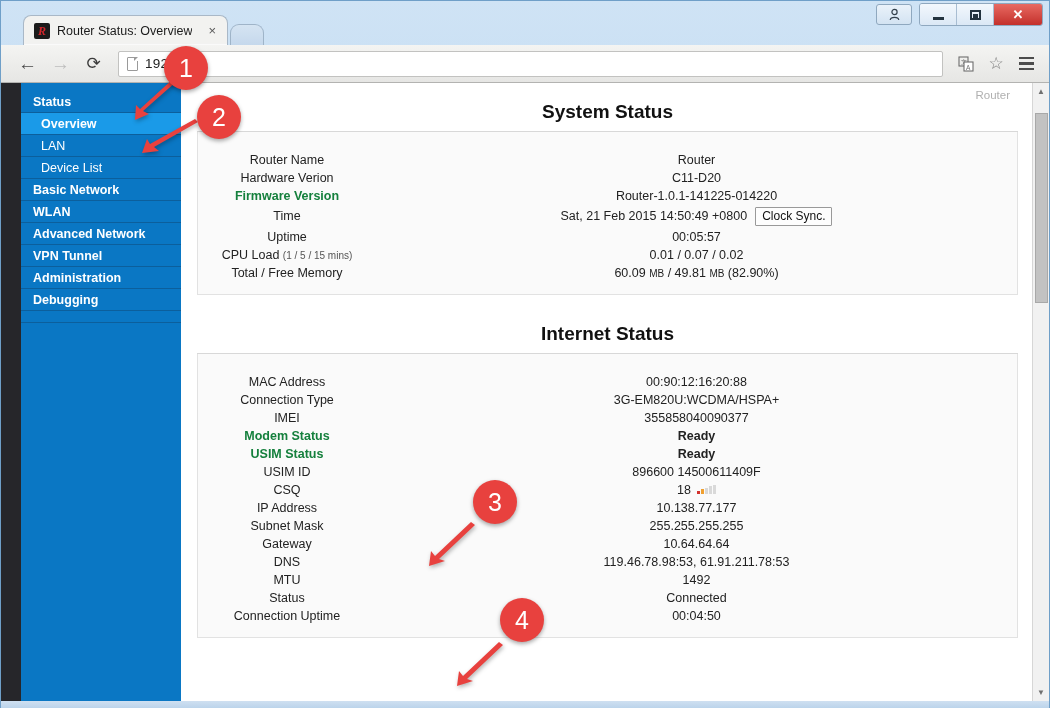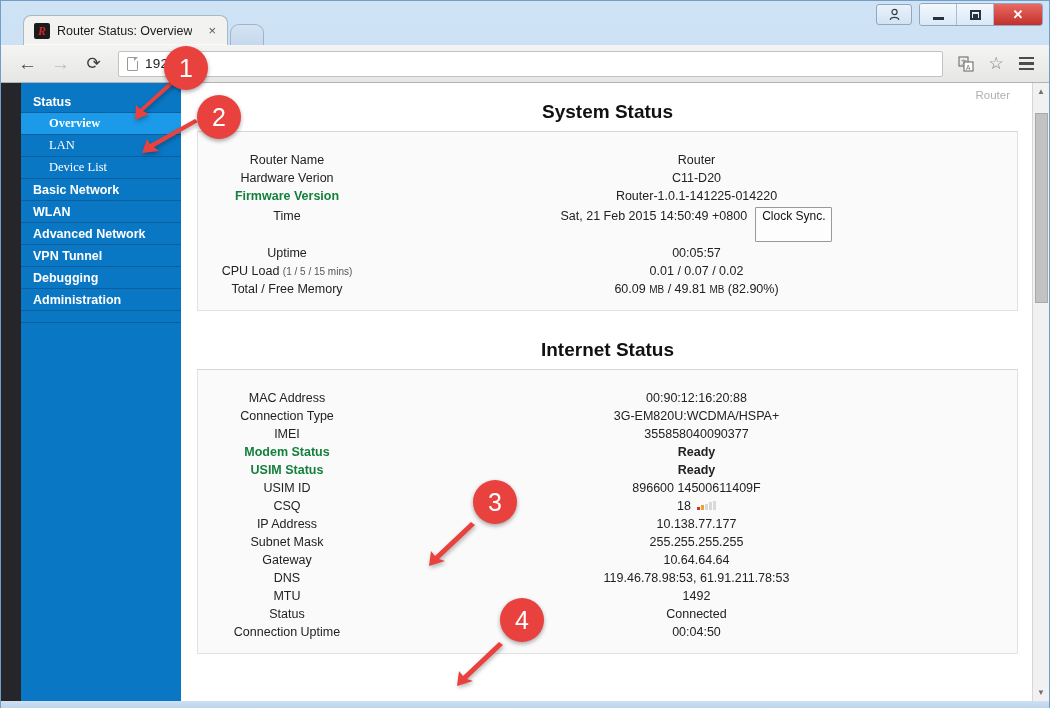--- a/index.html
+++ b/index.html
@@ -119,21 +119,21 @@
     overflow: hidden; position: relative;
   }
 
   
   .sidebar { width: 160px; flex: none; background: #0a77c4; padding-top: 8px; }
   .nav-item {
     height: 22px; display: flex; align-items: center;
     padding-left: 12px; color: #fff; font-size: 12.5px; font-weight: bold;
     background: #0a77c4; border-bottom: 1px solid #0c5f9c;
   }
-  .nav-item.sub { padding-left: 28px; font-weight: normal; font-family: Liberation Serif, serif; }
+  .nav-item.sub { padding-left: 20px; font-weight: normal; }
   .nav-item.active { background: #1a9ae8; font-weight: bold; }
   .nav-gap { height: 12px; background: #0a77c4; border-bottom: 1px solid #0c5f9c; }
   .nav-tail { height: 14px; background: #0a77c4; }
 
   
   .content { flex: 1; padding: 0 14px 0 16px; position: relative; overflow: hidden; text-align: center; }
   .router-tag {
     position: absolute; right: 22px; top: 6px;
     font-size: 11.5px; color: #b0b0b0;
   }
@@ -147,21 +147,21 @@
   }
   table.info { border-collapse: collapse; width: 100%; margin-top: 7px; }
   table.info td { font-size: 12.5px; color: #222; padding: 2px 0; vertical-align: baseline; }
   td.k { width: 178px; padding-left: 14px; color: #3a3a3a; }
   td.k.bold { font-weight: bold; color: #15803d; }
   td.v { color: #1a1a1a; }
   td.v.bold { font-weight: bold; }
   .sub-note { font-size: 10px; color: #555; }
   .unit { font-size: 10px; text-transform: uppercase; }
   .clock-btn {
-    display: inline-block; margin-left: 8px; padding: 1px 6px 18px;
+    display: inline-block; margin-left: 8px; padding: 1px 6px 2px;
     border: 1px solid #999; background: #fdfdfd; font-size: 12px; color: #111;
     border-radius: 1px; vertical-align: baseline;
   }
   .bars { display: inline-flex; align-items: flex-end; gap: 1px; margin-left: 6px; height: 9px; }
   .bars i { display: block; width: 3px; background: #d9d9d9; }
 
   
   .vscroll {
     width: 17px; flex: none; background: #f1f1f1;
     border-left: 1px solid #d6d6d6; position: relative;
@@ -272,24 +272,24 @@
           <div class="nav-item">
             <span>WLAN</span>
           </div>
           <div class="nav-item">
             <span>Advanced Network</span>
           </div>
           <div class="nav-item">
             <span>VPN Tunnel</span>
           </div>
           <div class="nav-item">
+            <span>Administration</span>
+          </div>
+          <div class="nav-item">
             <span>Debugging</span>
-          </div>
-          <div class="nav-item">
-            <span>Administration</span>
           </div>
           <div class="nav-gap"></div>
           <div class="nav-tail"></div>
         </div>
 
       <div class="content">
         <div class="router-tag">Router</div>
 
         <div class="section-title">System Status</div>
         <div class="panel">

